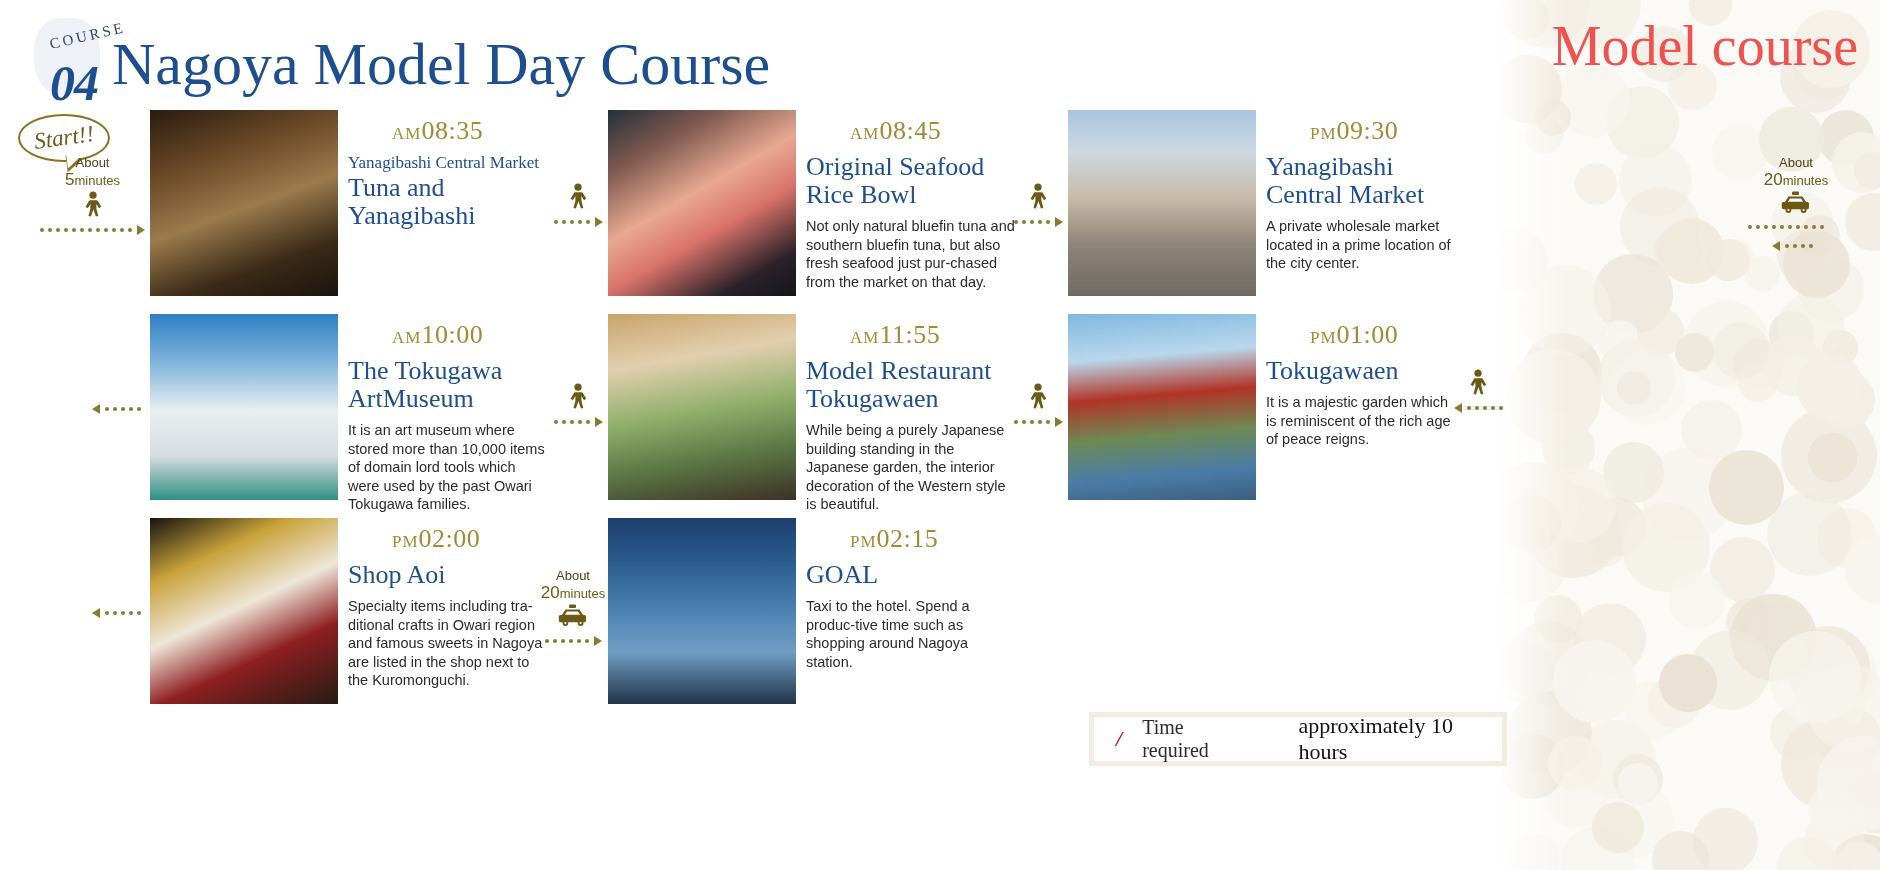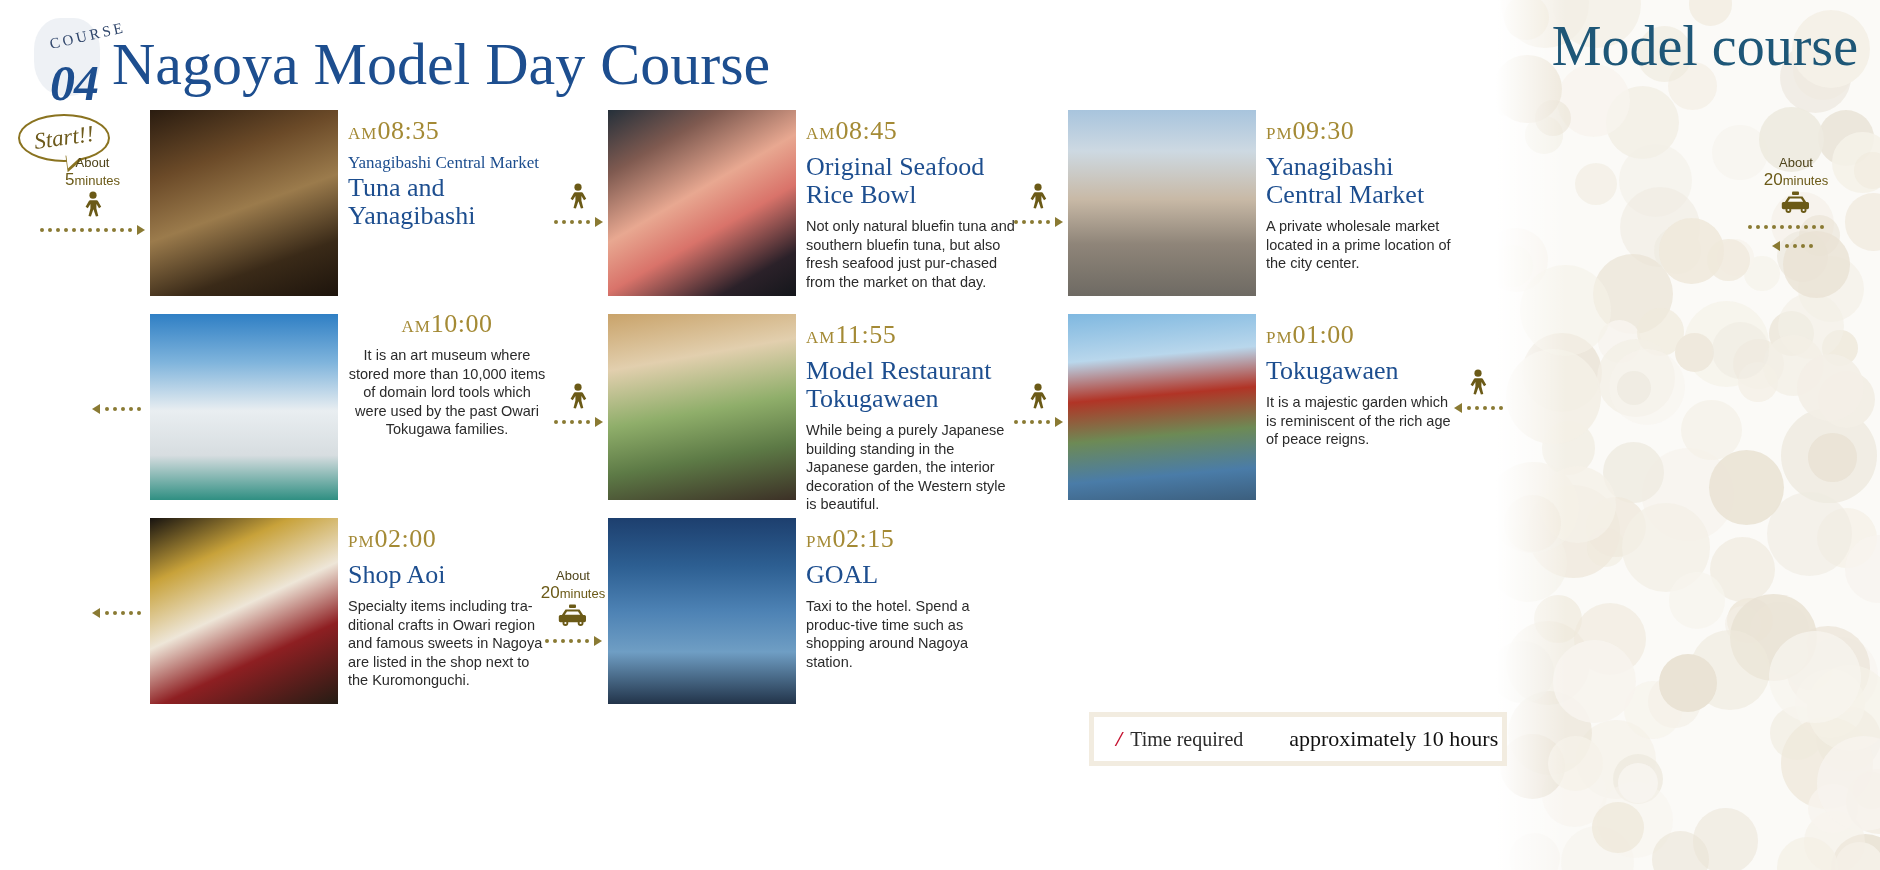--- a/index.html
+++ b/index.html
@@ -47,21 +47,21 @@
   }
   #main-title {
     position:absolute; left:112px; top:30px;
     font-family:"Liberation Serif", serif;
     font-size:60px; font-weight:400; color:#1d4e8f;
     letter-spacing:0px; white-space:nowrap;
   }
   #model-course {
     position:absolute; right:22px; top:14px;
     font-family:"Liberation Serif", serif;
-    font-size:56px; color:#0c4a6e; opacity:.92;
+    font-size:56px; color:#ef4444; opacity:.92;
     white-space:nowrap;
   }
 
   
   #start-bubble {
     position:absolute; left:18px; top:114px;
     width:92px; height:48px;
     border:2px solid #8a7320; border-radius:50%;
     display:flex; align-items:center; justify-content:center;
   }
@@ -106,21 +106,21 @@
   .card-photo {
     position:absolute; left:0; top:0;
     background-size:cover; background-position:center;
   }
   .card-body { position:absolute; }
   .c-time {
     font-family:"Liberation Serif", serif;
     font-size:26px; color:#a48a35; letter-spacing:.5px; line-height:1;
     margin-bottom:9px;
   }
-  .c-time .mer { font-size:17px; letter-spacing:1px; }
+  .c-time .mer { font-size:17px; letter-spacing:1px;margin-left:44px; }
   .c-sub {
     font-family:"Liberation Serif", serif;
     font-size:17px; color:#1d4e8f; line-height:1.15; margin-bottom:1px;
   }
   .c-title {
     font-family:"Liberation Serif", serif;
     font-size:26px; color:#1d4e8f; line-height:1.08; font-weight:400;
     margin-bottom:8px;
   }
   .c-desc {
@@ -133,21 +133,21 @@
     position:absolute; left:1089px; top:712px; width:418px; height:54px;
     background:#ffffff; border:5px solid #f2ece0;
     display:flex; align-items:center;
   }
   #time-slash {
     font-family:"Liberation Serif", serif; font-style:italic;
     color:#c4112f; font-size:22px; font-weight:700; margin-left:22px;
   }
   #time-label {
     font-family:"Liberation Serif", serif; font-size:20px; color:#2b2b2b;
-    margin-left:8px;
+    margin-left:20px;
   }
   #time-value {
     font-family:"Liberation Serif", serif; font-size:22px; color:#111;
     margin-left:46px;
   }
 </style>
 </head>
 <body>
 
 <div id="deco-panel">
@@ -310,22 +310,23 @@
     <div class="card" style="left: 0px; top: 0px;">
       <div class="card-photo" style="left: 1068px; top: 110px; width: 188px; height: 186px; background: linear-gradient(rgb(168, 196, 221) 0%, rgb(205, 217, 226) 22%, rgb(200, 185, 166) 48%, rgb(143, 133, 121) 72%, rgb(110, 106, 99) 100%);"></div>
       <div class="card-body" style="left: 1266px; top: 118px; width: 190px;">
         <div class="c-time"><span class="mer">PM</span><span>09:30</span></div>
         <div class="c-title">Yanagibashi Central Market</div>
         <div class="c-desc">A private wholesale market located in a prime location of the city center.</div>
       </div>
     </div>
     <div class="card" style="left: 0px; top: 0px;">
       <div class="card-photo" style="left: 150px; top: 314px; width: 188px; height: 186px; background: linear-gradient(rgb(47, 127, 196) 0%, rgb(127, 180, 220) 26%, rgb(233, 238, 241) 52%, rgb(215, 221, 224) 76%, rgb(47, 143, 130) 100%);"></div>
-      <div class="card-body" style="left: 348px; top: 311px; width: 198px; text-align: center;">
+      <div class="card-body" style="left: 348px; top: 322px; width: 198px;">
         <div class="c-time"><span class="mer">AM</span><span>10:00</span></div>
+        <div class="c-title">The Tokugawa ArtMuseum</div>
         <div class="c-desc">It is an art museum where stored more than 10,000 items of domain lord tools which were used by the past Owari Tokugawa families.</div>
       </div>
     </div>
     <div class="card" style="left: 0px; top: 0px;">
       <div class="card-photo" style="left: 608px; top: 314px; width: 188px; height: 186px; background: linear-gradient(170deg, rgb(201, 163, 106) 0%, rgb(226, 207, 174) 26%, rgb(143, 174, 106) 52%, rgb(93, 122, 70) 74%, rgb(60, 48, 38) 100%);"></div>
       <div class="card-body" style="left: 806px; top: 322px; width: 212px;">
         <div class="c-time"><span class="mer">AM</span><span>11:55</span></div>
         <div class="c-title">Model Restaurant Tokugawaen</div>
         <div class="c-desc">While being a purely Japanese building standing in the Japanese garden, the interior decoration of the Western style is beautiful.</div>
       </div>

